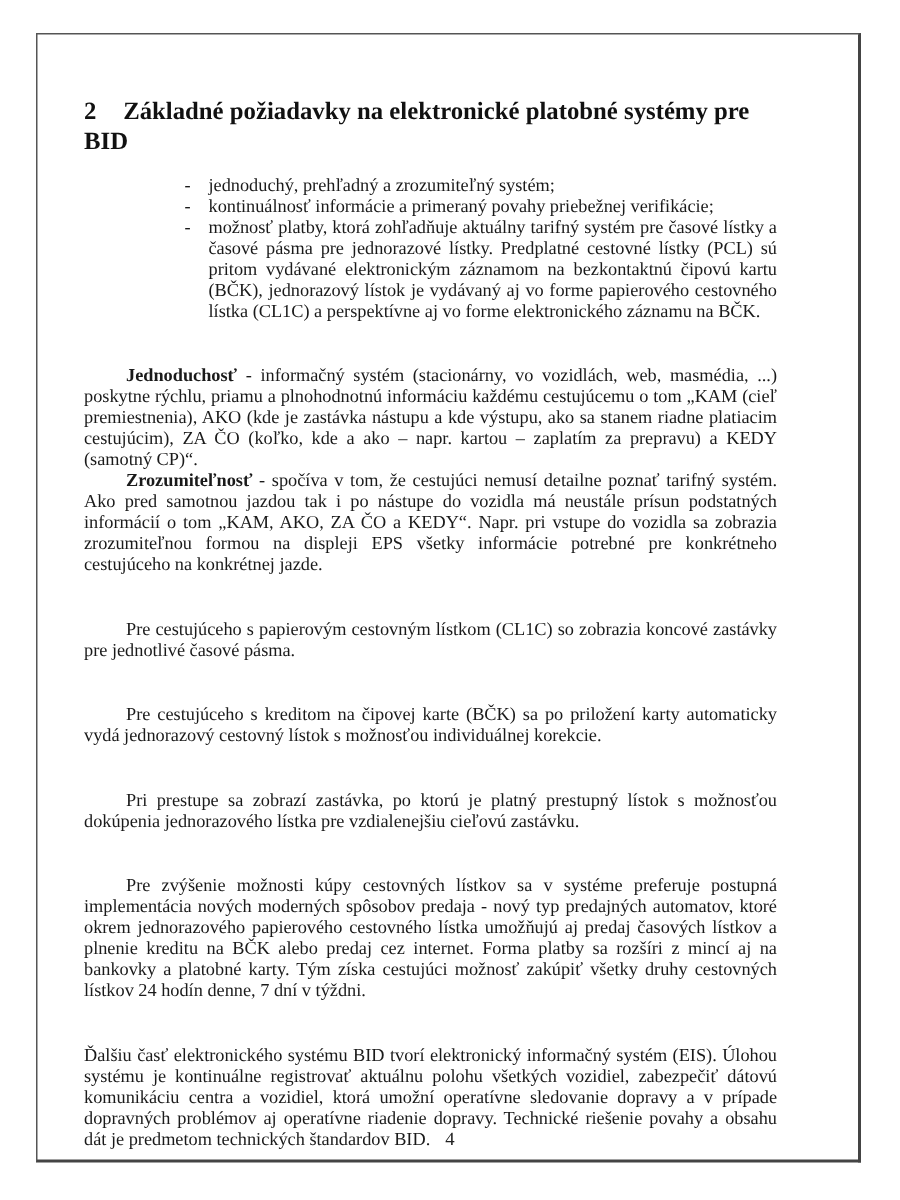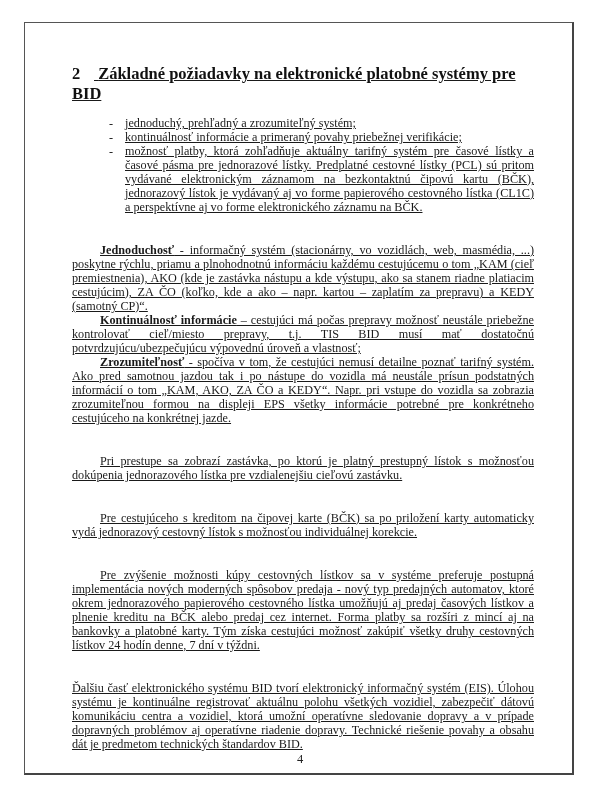--- a/index.html
+++ b/index.html
@@ -3,33 +3,33 @@
   <meta charset="utf-8">
   <style>
     html, body { margin: 0; padding: 0; background: #ffffff; }
     body { width: 600px; height: 800px; position: relative; overflow: hidden; }
     .page {
       position: absolute; left: 24px; top: 22px; width: 550px; height: 753px;
       border: 1px solid #555; border-right: 2px solid #444; border-bottom: 2px solid #444;
       box-sizing: border-box; background: #fff;
     }
     .content {
-      position: absolute; left: 72px; top: 64px; width: 462px;
-      font-family: "Liberation Serif", serif; font-size: 12.2px; line-height: 14px; color: #1a1a1a; text-decoration: underline;
+      position: absolute; left: 56px; top: 64px; width: 462px;
+      font-family: "Liberation Serif", serif; font-size: 12.2px; line-height: 14px; color: #1a1a1a;
     }
     h2 {
       margin: 0 0 12px 0; font-family: "Liberation Serif", serif; font-size: 16.5px; font-weight: bold;
       line-height: 20px; color: #111;
     }
     h2 .num { display: inline-block; width: 22px; }
     p { margin: 0; text-align: justify; }
     p.indent { text-indent: 28px; }
     .gap { margin-top: 29px; }
     ul.dash { list-style: none; margin: 0; padding: 0 0 0 53px; }
-    ul.dash li { position: relative; padding-left: 0; text-align: justify; }
+    ul.dash li { position: relative; padding-left: 0; text-align: justify; margin-left: 30px; }
     ul.dash li::before { content: "-"; position: absolute; left: -16px; top: 0; }
     b { font-weight: bold; }
     .pagenum {
       position: absolute; left: 0; width: 600px; top: 752px; text-align: center;
       font-family: "Liberation Serif", serif; font-size: 12.5px; color: #222;
     }
   </style>
 </head>
 <body>
 
@@ -38,23 +38,23 @@
 <div class="content">
   <h2><span class="num">2</span> <span>Základné požiadavky na elektronické platobné systémy pre BID</span></h2>
 
   <ul class="dash">
     <li>jednoduchý, prehľadný a zrozumiteľný systém;</li>
     <li>kontinuálnosť informácie a primeraný povahy priebežnej verifikácie;</li>
     <li>možnosť platby, ktorá zohľadňuje aktuálny tarifný systém pre časové lístky a časové pásma pre jednorazové lístky. Predplatné cestovné  lístky (PCL) sú pritom vydávané elektronickým záznamom na bezkontaktnú čipovú kartu (BČK), jednorazový lístok je vydávaný aj vo forme papierového cestovného lístka (CL1C) a perspektívne aj vo forme elektronického záznamu na BČK.</li>
   </ul>
 
   <p class="indent gap"><b>Jednoduchosť</b><span> - informačný systém (stacionárny, vo vozidlách, web, masmédia, ...) poskytne rýchlu, priamu a plnohodnotnú informáciu každému cestujúcemu o tom „KAM (cieľ premiestnenia), AKO (kde je zastávka nástupu a kde výstupu, ako sa stanem riadne platiacim cestujúcim), ZA ČO (koľko, kde a ako – napr. kartou – zaplatím za prepravu) a KEDY (samotný CP)“.</span></p>
-  <p class="indent"><b>Kontinuálnosť informácie</b><span> – cestujúci má počas prepravy možnosť neustále priebežne kontrolovať cieľ/miesto prepravy, t.j. TIS BID musí mať dostatočnú potvrdzujúcu/ubezpečujúcu výpovednú úroveň a vlastnosť;</span></p>
   <p class="indent"><b>Zrozumiteľnosť</b><span> - spočíva v tom, že cestujúci nemusí detailne poznať tarifný systém. Ako pred samotnou jazdou tak i po nástupe do vozidla má neustále prísun podstatných informácií o tom „KAM, AKO, ZA ČO a KEDY“. Napr. pri vstupe do vozidla sa zobrazia zrozumiteľnou formou na displeji EPS všetky informácie potrebné pre konkrétneho cestujúceho na konkrétnej jazde.</span></p>
 
+  <p class="indent gap">Pre cestujúceho s papierovým cestovným lístkom (CL1C) so zobrazia koncové zastávky pre jednotlivé časové pásma.</p>
+  <p class="indent gap">Pre cestujúceho s kreditom na čipovej karte (BČK) sa po priložení karty automaticky vydá jednorazový cestovný lístok s možnosťou individuálnej korekcie.</p>
   <p class="indent gap">Pri prestupe sa zobrazí zastávka, po ktorú je platný prestupný lístok s možnosťou dokúpenia jednorazového lístka pre vzdialenejšiu cieľovú zastávku.</p>
-  <p class="indent gap">Pre cestujúceho s kreditom na čipovej karte (BČK) sa po priložení karty automaticky vydá jednorazový cestovný lístok s možnosťou individuálnej korekcie.</p>
   <p class="indent gap">Pre zvýšenie možnosti kúpy cestovných lístkov sa v systéme preferuje postupná implementácia nových moderných spôsobov predaja - nový typ predajných automatov, ktoré okrem jednorazového papierového cestovného lístka umožňujú aj predaj časových lístkov a plnenie kreditu na BČK alebo predaj cez internet. Forma platby sa rozšíri z mincí aj na bankovky a platobné karty. Tým získa cestujúci možnosť zakúpiť všetky druhy cestovných lístkov 24 hodín denne, 7 dní v týždni.</p>
 
   <p class="gap">Ďalšiu časť elektronického systému BID  tvorí elektronický informačný systém (EIS). Úlohou systému je kontinuálne registrovať aktuálnu polohu všetkých vozidiel, zabezpečiť dátovú komunikáciu centra a vozidiel, ktorá umožní operatívne sledovanie dopravy a v prípade dopravných problémov aj operatívne riadenie dopravy.  Technické riešenie povahy a obsahu dát je predmetom technických štandardov BID.</p>
 </div>
 
 <div class="pagenum">4</div>
 
 </body></html>

